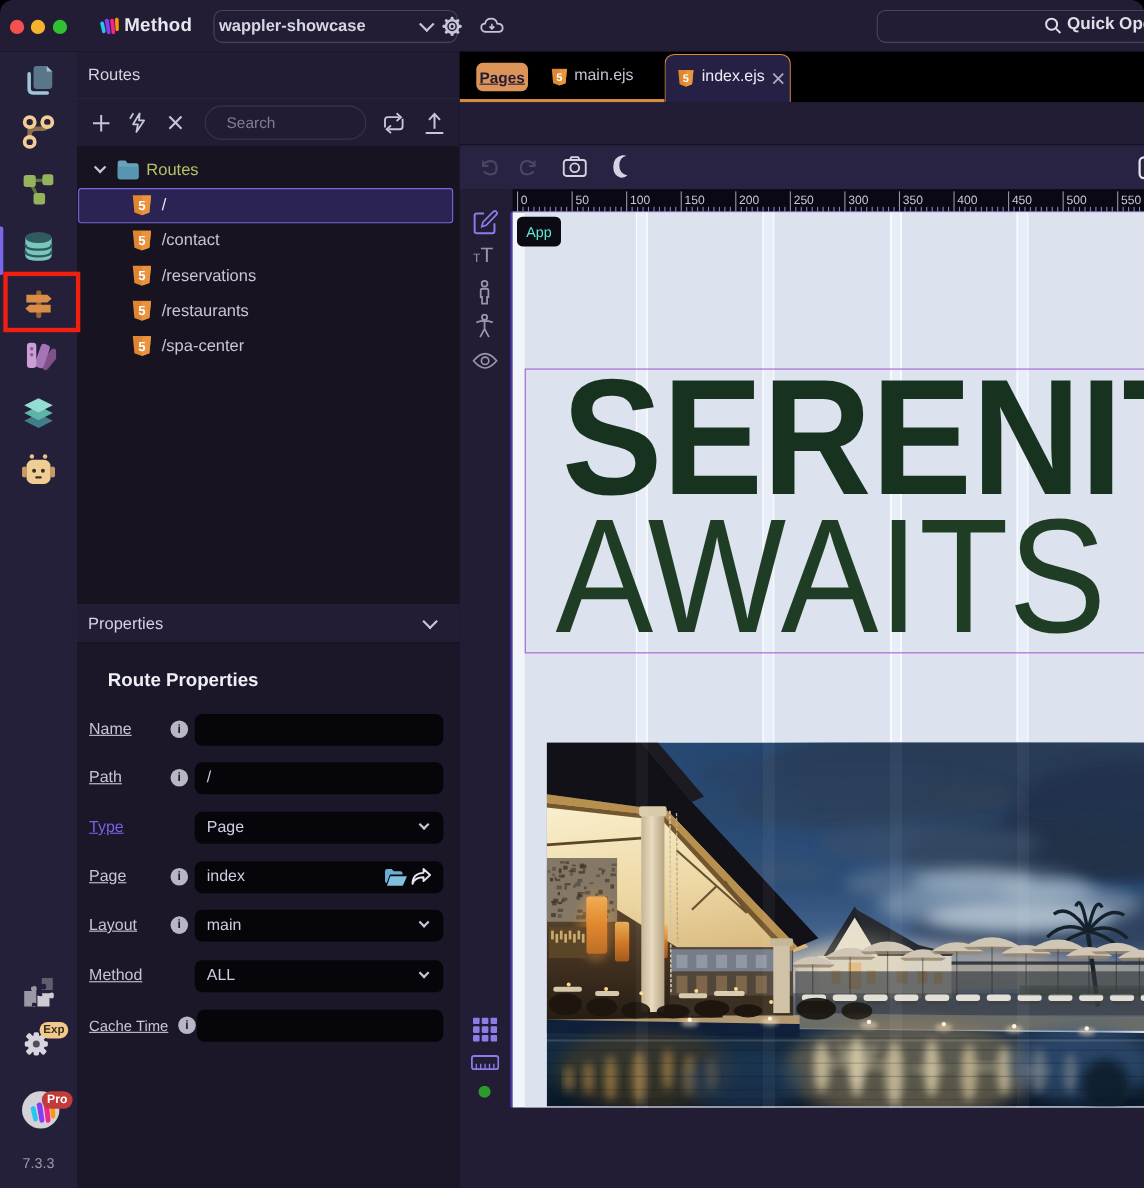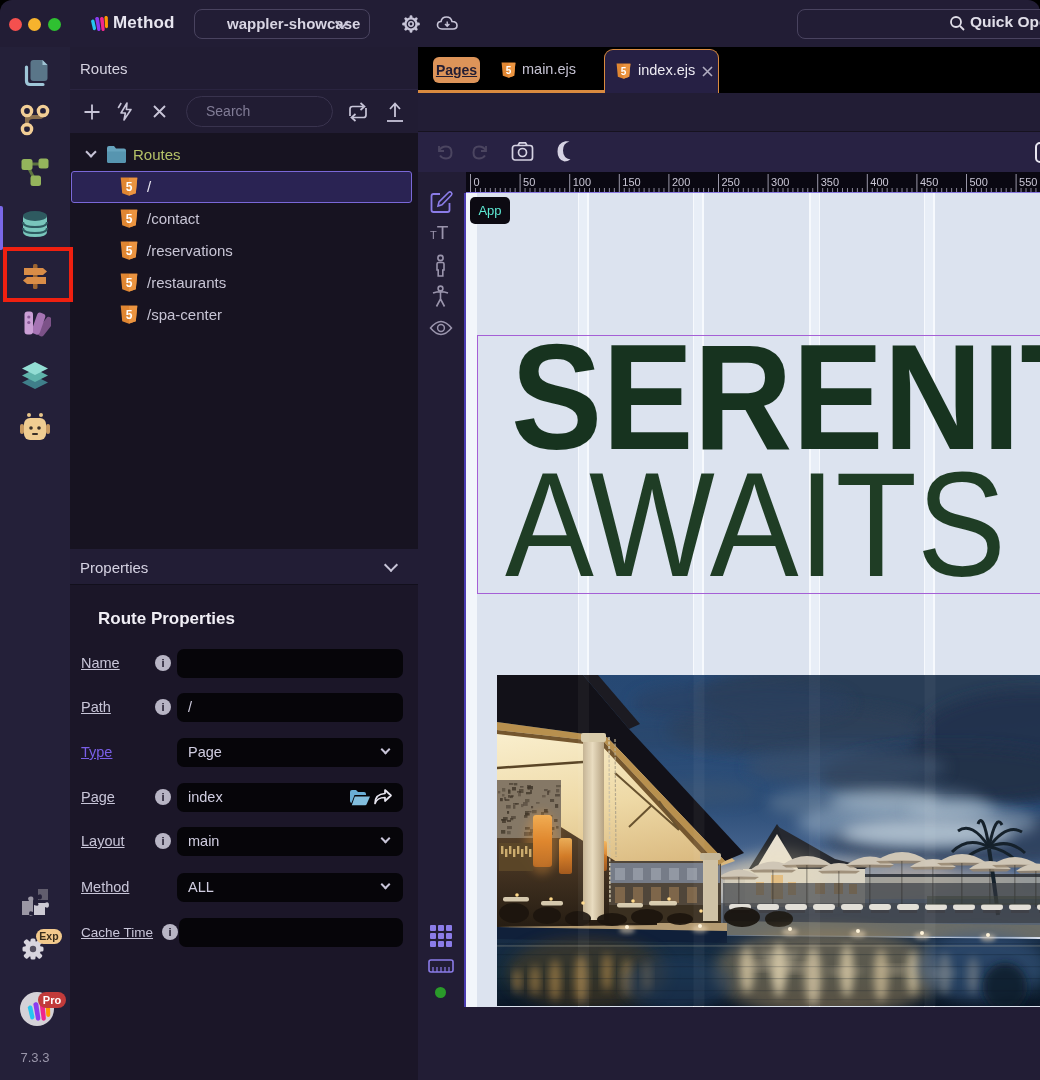--- a/index.html
+++ b/index.html
@@ -81,21 +81,21 @@
     <div class="tl" style="left:9px; background:#f4504e;"></div>
     <div class="tl" style="left:28px; background:#f6b32d;"></div>
     <div class="tl" style="left:48px; background:#2fc131;"></div>
     <svg class="abs" style="left:87px;top:12px" width="24" height="24" viewBox="0 0 24 24">
       <path d="M4 9 C5 7 7 7 7.5 9 L9 16 C9.3 18 7 19 6 17.5 Z" fill="#26c6f0"></path>
       <path d="M8.2 6.5 C9 4.5 11.5 4.7 12 6.5 L13.5 17 C13.7 19.3 10.8 19.8 10.2 17.8 Z" fill="#8a3cf0"></path>
       <path d="M13 6.5 C13.5 4.5 16.2 4.5 16.7 6.5 L17.7 17.2 C17.8 19.4 14.9 19.8 14.5 17.8 Z" fill="#f0268c"></path>
       <path d="M17.5 5.5 C17.8 3.6 20.5 3.6 20.8 5.6 L21 14.5 C21 16.6 18.3 16.8 18 14.8 Z" fill="#ff9800"></path>
     </svg>
     <div class="name">Method</div>
-    <div class="selbox" style="left:194px; width:176px; line-height:28px; padding-left:32px;">wappler-showcase
+    <div class="selbox" style="left:194px; width:222px; line-height:28px; padding-left:4px;">wappler-showcase
       <div class="chev" style="right:22px; top:7px; border-color:#c8c5d8;"></div>
     </div>
 
     <svg class="abs" style="left:401px;top:14px" width="20" height="20" viewBox="0 0 20 20" fill="none">
         <rect x="8.6" y="1.2" width="2.8" height="3.4" rx="1.2" fill="#c8c5d8" transform="rotate(0 10 10)"></rect>
         <rect x="8.6" y="1.2" width="2.8" height="3.4" rx="1.2" fill="#c8c5d8" transform="rotate(45 10 10)"></rect>
         <rect x="8.6" y="1.2" width="2.8" height="3.4" rx="1.2" fill="#c8c5d8" transform="rotate(90 10 10)"></rect>
         <rect x="8.6" y="1.2" width="2.8" height="3.4" rx="1.2" fill="#c8c5d8" transform="rotate(135 10 10)"></rect>
         <rect x="8.6" y="1.2" width="2.8" height="3.4" rx="1.2" fill="#c8c5d8" transform="rotate(180 10 10)"></rect>
         <rect x="8.6" y="1.2" width="2.8" height="3.4" rx="1.2" fill="#c8c5d8" transform="rotate(225 10 10)"></rect>

